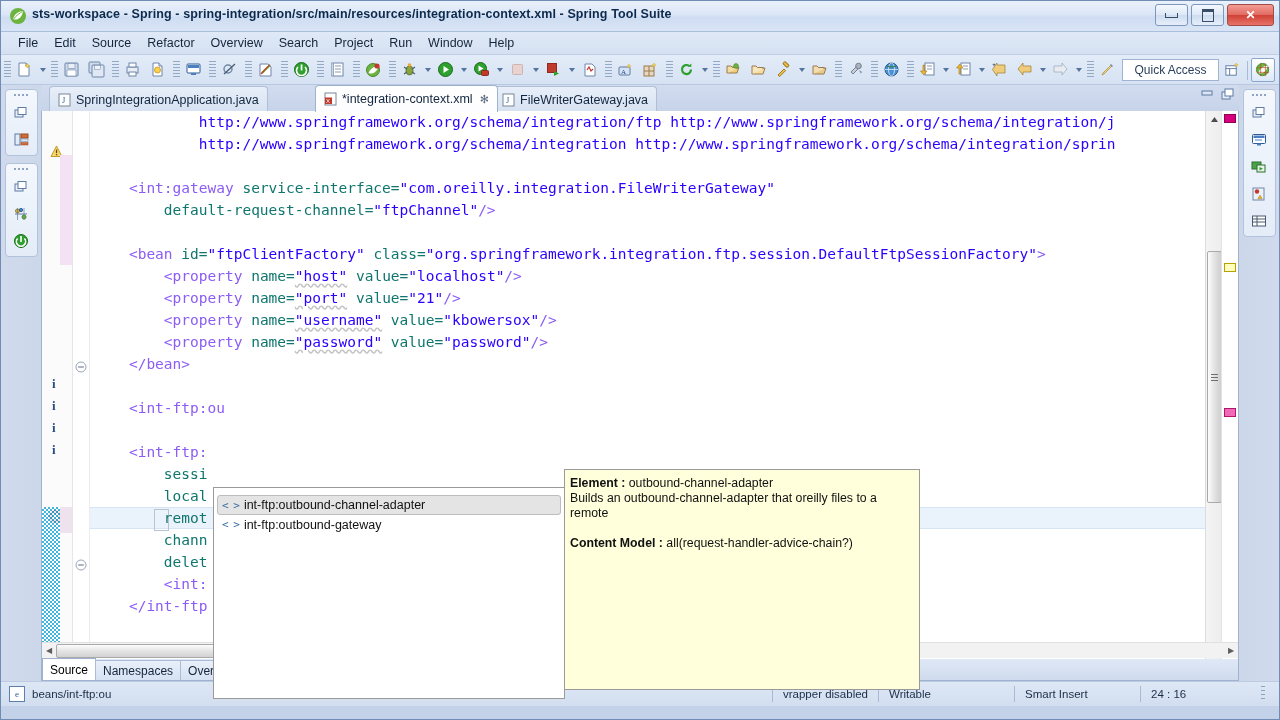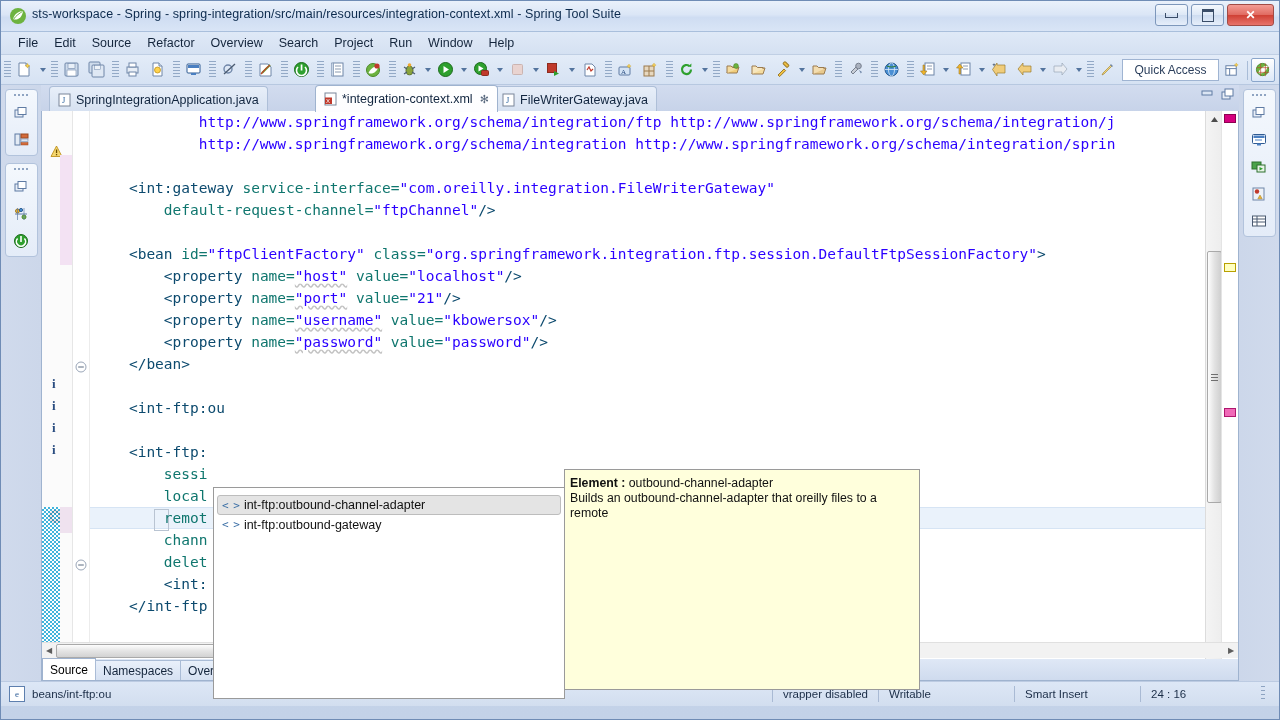--- a/index.html
+++ b/index.html
@@ -13,21 +13,21 @@
   .app{position:relative;width:1280px;height:720px;
     background:linear-gradient(to bottom,#cfdaee 0%,#c3d2e8 100%);
     border:1px solid #6f8cb5;box-sizing:border-box;}
 
   
   .titlebar{position:relative;height:30px;
     background:linear-gradient(to bottom,#eaf1fb 0%,#dbe6f6 45%,#cfddf2 55%,#d9e5f6 100%);
     border-bottom:1px solid #a9bfdc;}
   .title-icon{position:absolute;left:8px;top:6px;width:18px;height:18px;}
   .title-text{position:absolute;left:31px;top:6px;font-size:12.5px;color:#0c2a4d;
-    white-space:nowrap;letter-spacing:.1px;}
+    white-space:nowrap;letter-spacing:.1px;font-weight:bold;}
   .winbtns{position:absolute;right:5px;top:3px;display:flex;gap:3px;}
   .winbtn{width:31px;height:20px;border:1px solid #7d97bb;border-radius:3px;
     background:linear-gradient(to bottom,#f4f8fd 0%,#dde8f6 50%,#cddcf0 51%,#e6eefa 100%);
     display:flex;align-items:center;justify-content:center;}
   .winbtn.close{width:45px;border-color:#a14b45;
     background:linear-gradient(to bottom,#f39c95 0%,#e06a60 50%,#cf4034 51%,#e8736a 100%);}
   .winbtn .gl{font-size:11px;color:#23374f;line-height:1;}
   .winbtn.close .gl{color:#fff;font-weight:bold;font-size:12px;}
   .minglyph{width:11px;height:4px;border:1px solid #3a4d68;border-top:none;background:transparent;}
   .maxglyph{width:10px;height:9px;border:1px solid #3a4d68;border-top-width:3px;}
@@ -96,21 +96,21 @@
   .gutter{position:absolute;left:0;top:0;width:30px;height:548px;background:#fbfbfb;
     border-right:1px solid #e6e6e6;}
   .fold{position:absolute;left:31px;top:0;width:16px;height:548px;background:#fff;
     border-right:1px solid #ececec;}
   .codearea{position:absolute;left:48px;top:0;right:32px;height:548px;overflow:hidden;background:#fff;}
 
   .code{position:absolute;left:0;top:0;white-space:pre;
     font-family:"DejaVu Sans Mono","Liberation Mono",monospace;
     font-size:14.5px;line-height:22px;color:#000;}
   .ln{height:22px;}
-  .t-tag{color:#0c4a6e;}
+  .t-tag{color:#8b5cf6;}
   .t-attr{color:#0f766e;}
   .t-val{color:#2a00ff;}
   .t-plain{color:#2a00ff;font-style:italic;}
   .spell{text-decoration:underline;text-decoration-style:wavy;text-decoration-color:#c3c3c3;
     text-underline-offset:2px;}
 
   .curline{position:absolute;left:0;right:0;height:22px;background:#eaf2fb;
     border-top:1px solid #d6e4f4;border-bottom:1px solid #d6e4f4;box-sizing:border-box;}
   .caretmark{position:absolute;width:13px;height:20px;border:1px solid #b9c4d2;background:rgba(0,0,0,0);}
 
@@ -805,20 +805,24 @@
         </div>
       </div>
 
       <div class="doc" style="left:523px;top:384px;width:345px;height:207px;">
         <div>
           <b>Element :</b>
           <span>outbound-channel-adapter</span>
         </div>
         <div>Builds an outbound-channel-adapter that oreilly files to a remote</div>
         <div style="height:15px;"></div>
+        <div>
+          <b>Content Model :</b>
+          <span>all(request-handler-advice-chain?)</span>
+        </div>
       </div>
 
     </div>
   </div>
 
   <div class="statusbar">
     <div class="sb-icon">e</div>
     <div class="sb-text">beans/int-ftp:ou</div>
     <div style="flex:1"></div>
     <div class="sb-cell">vrapper disabled</div>

